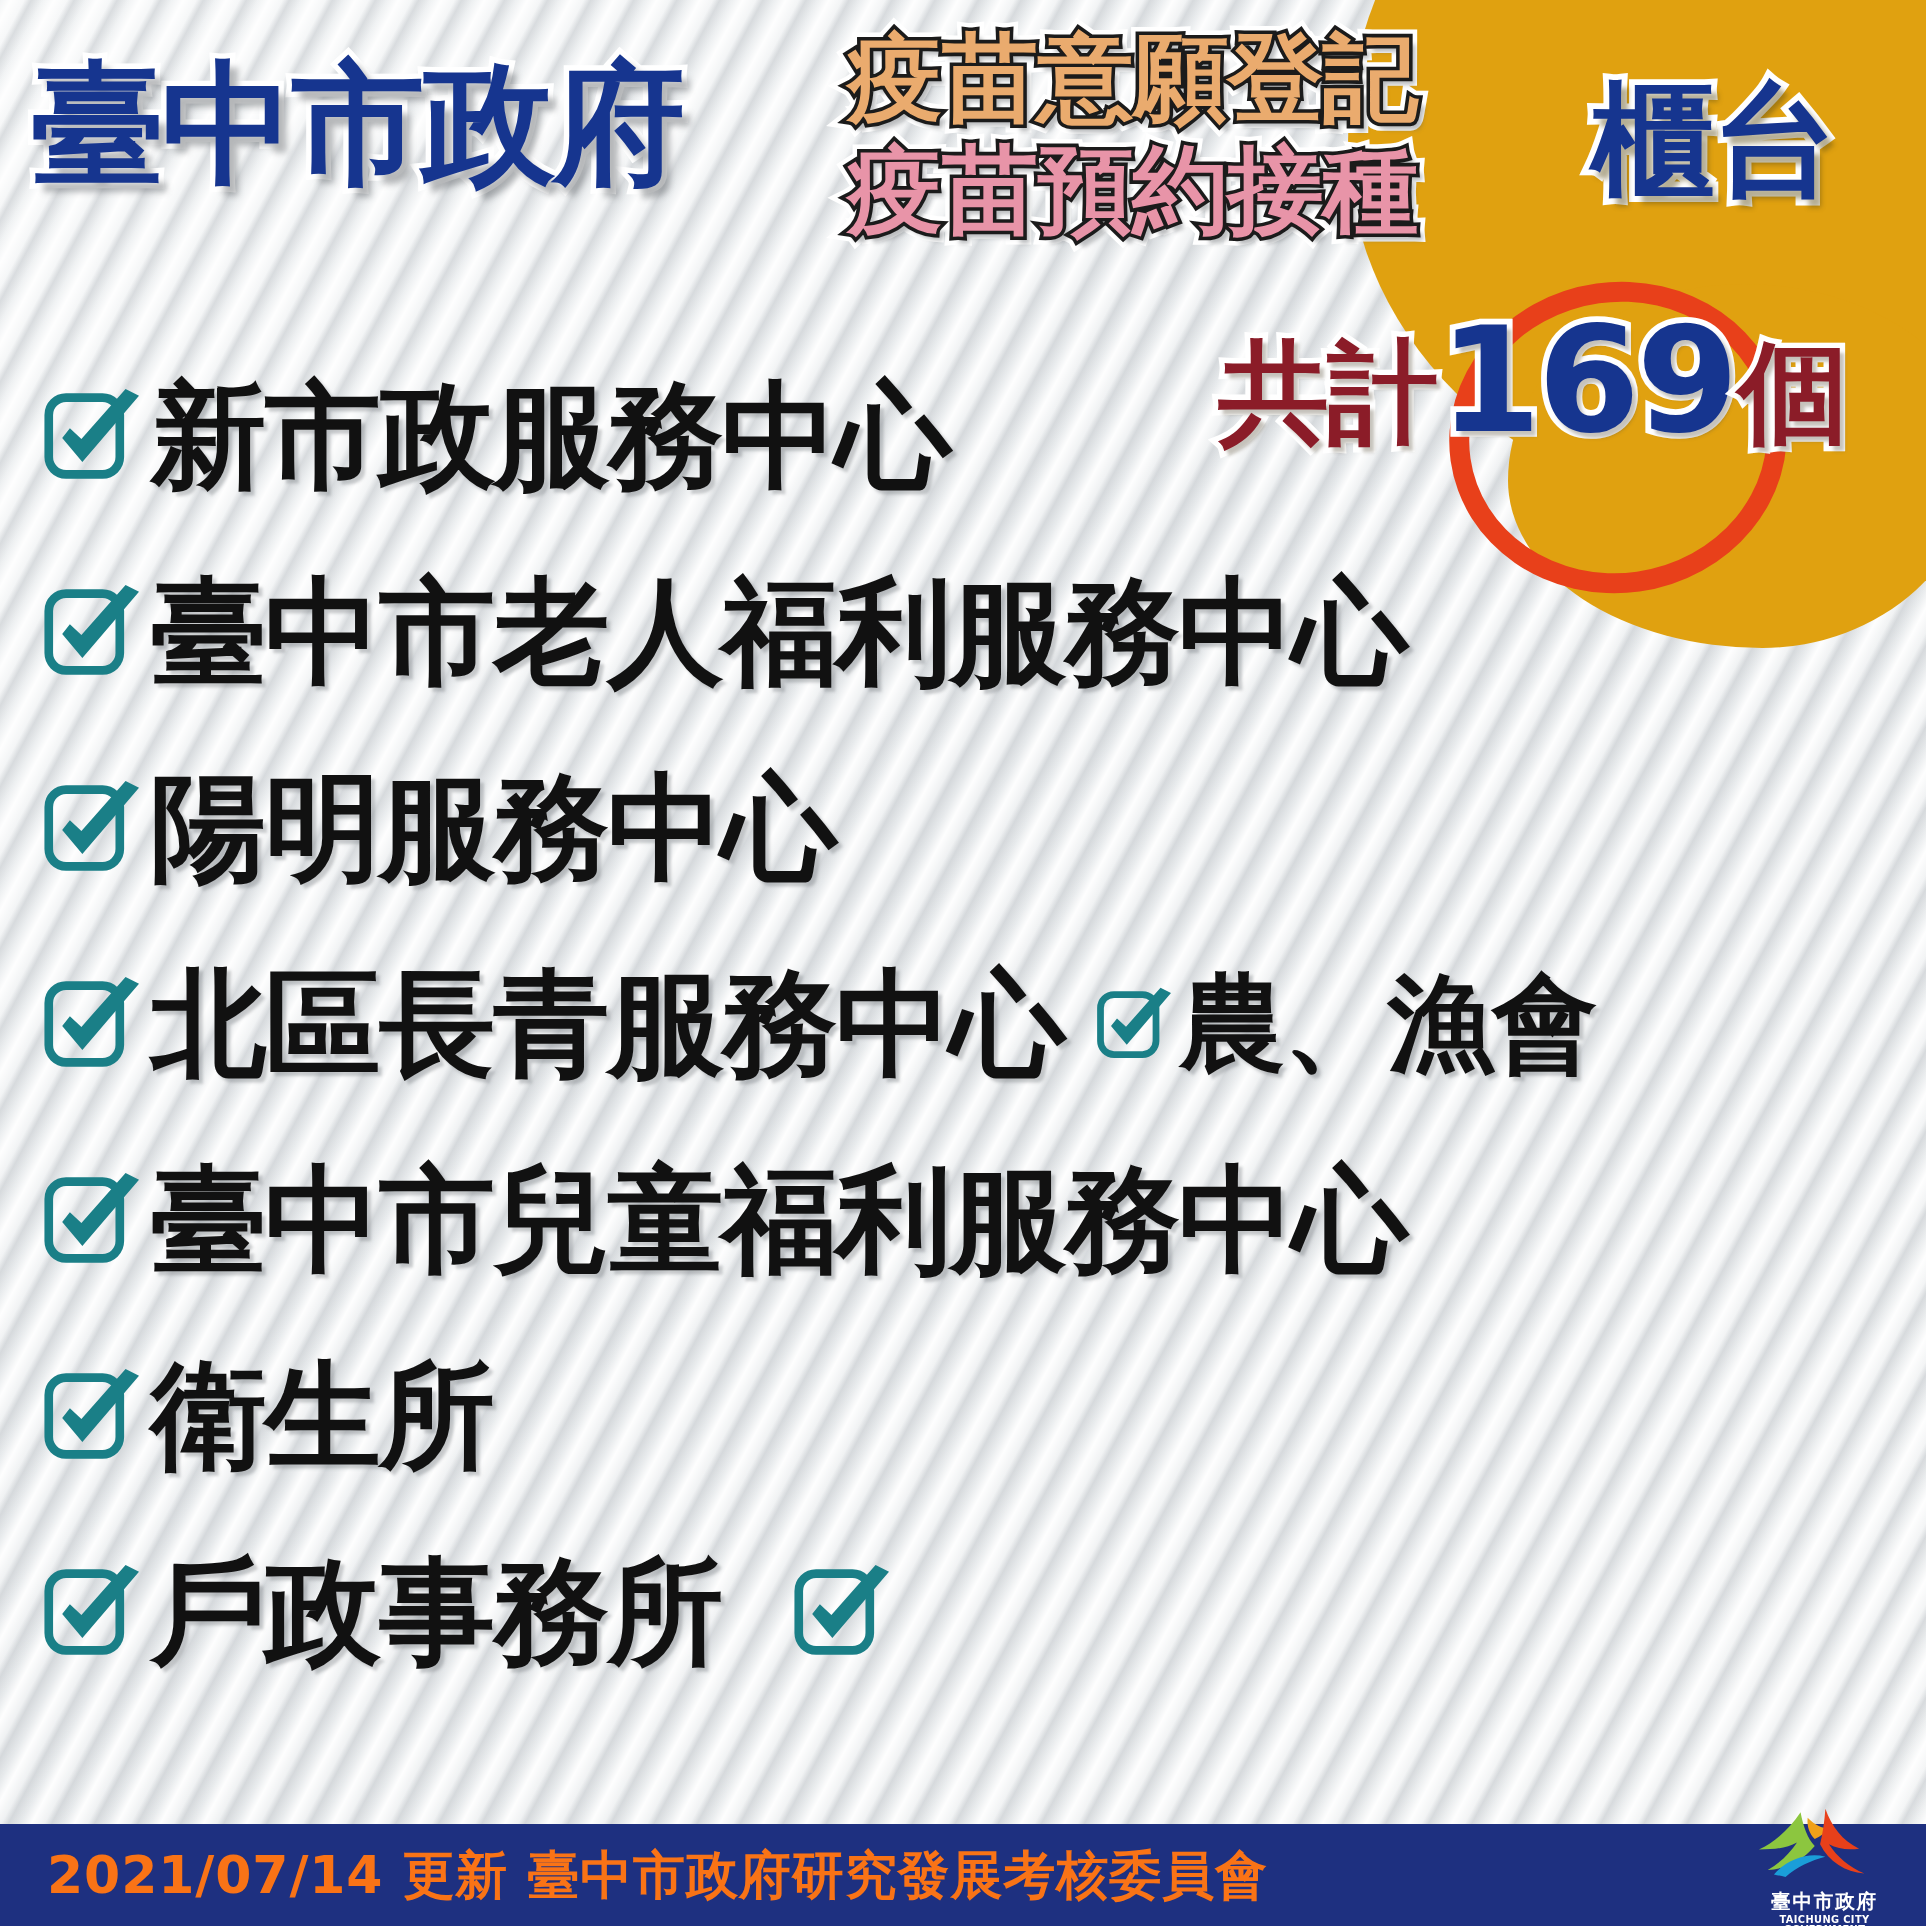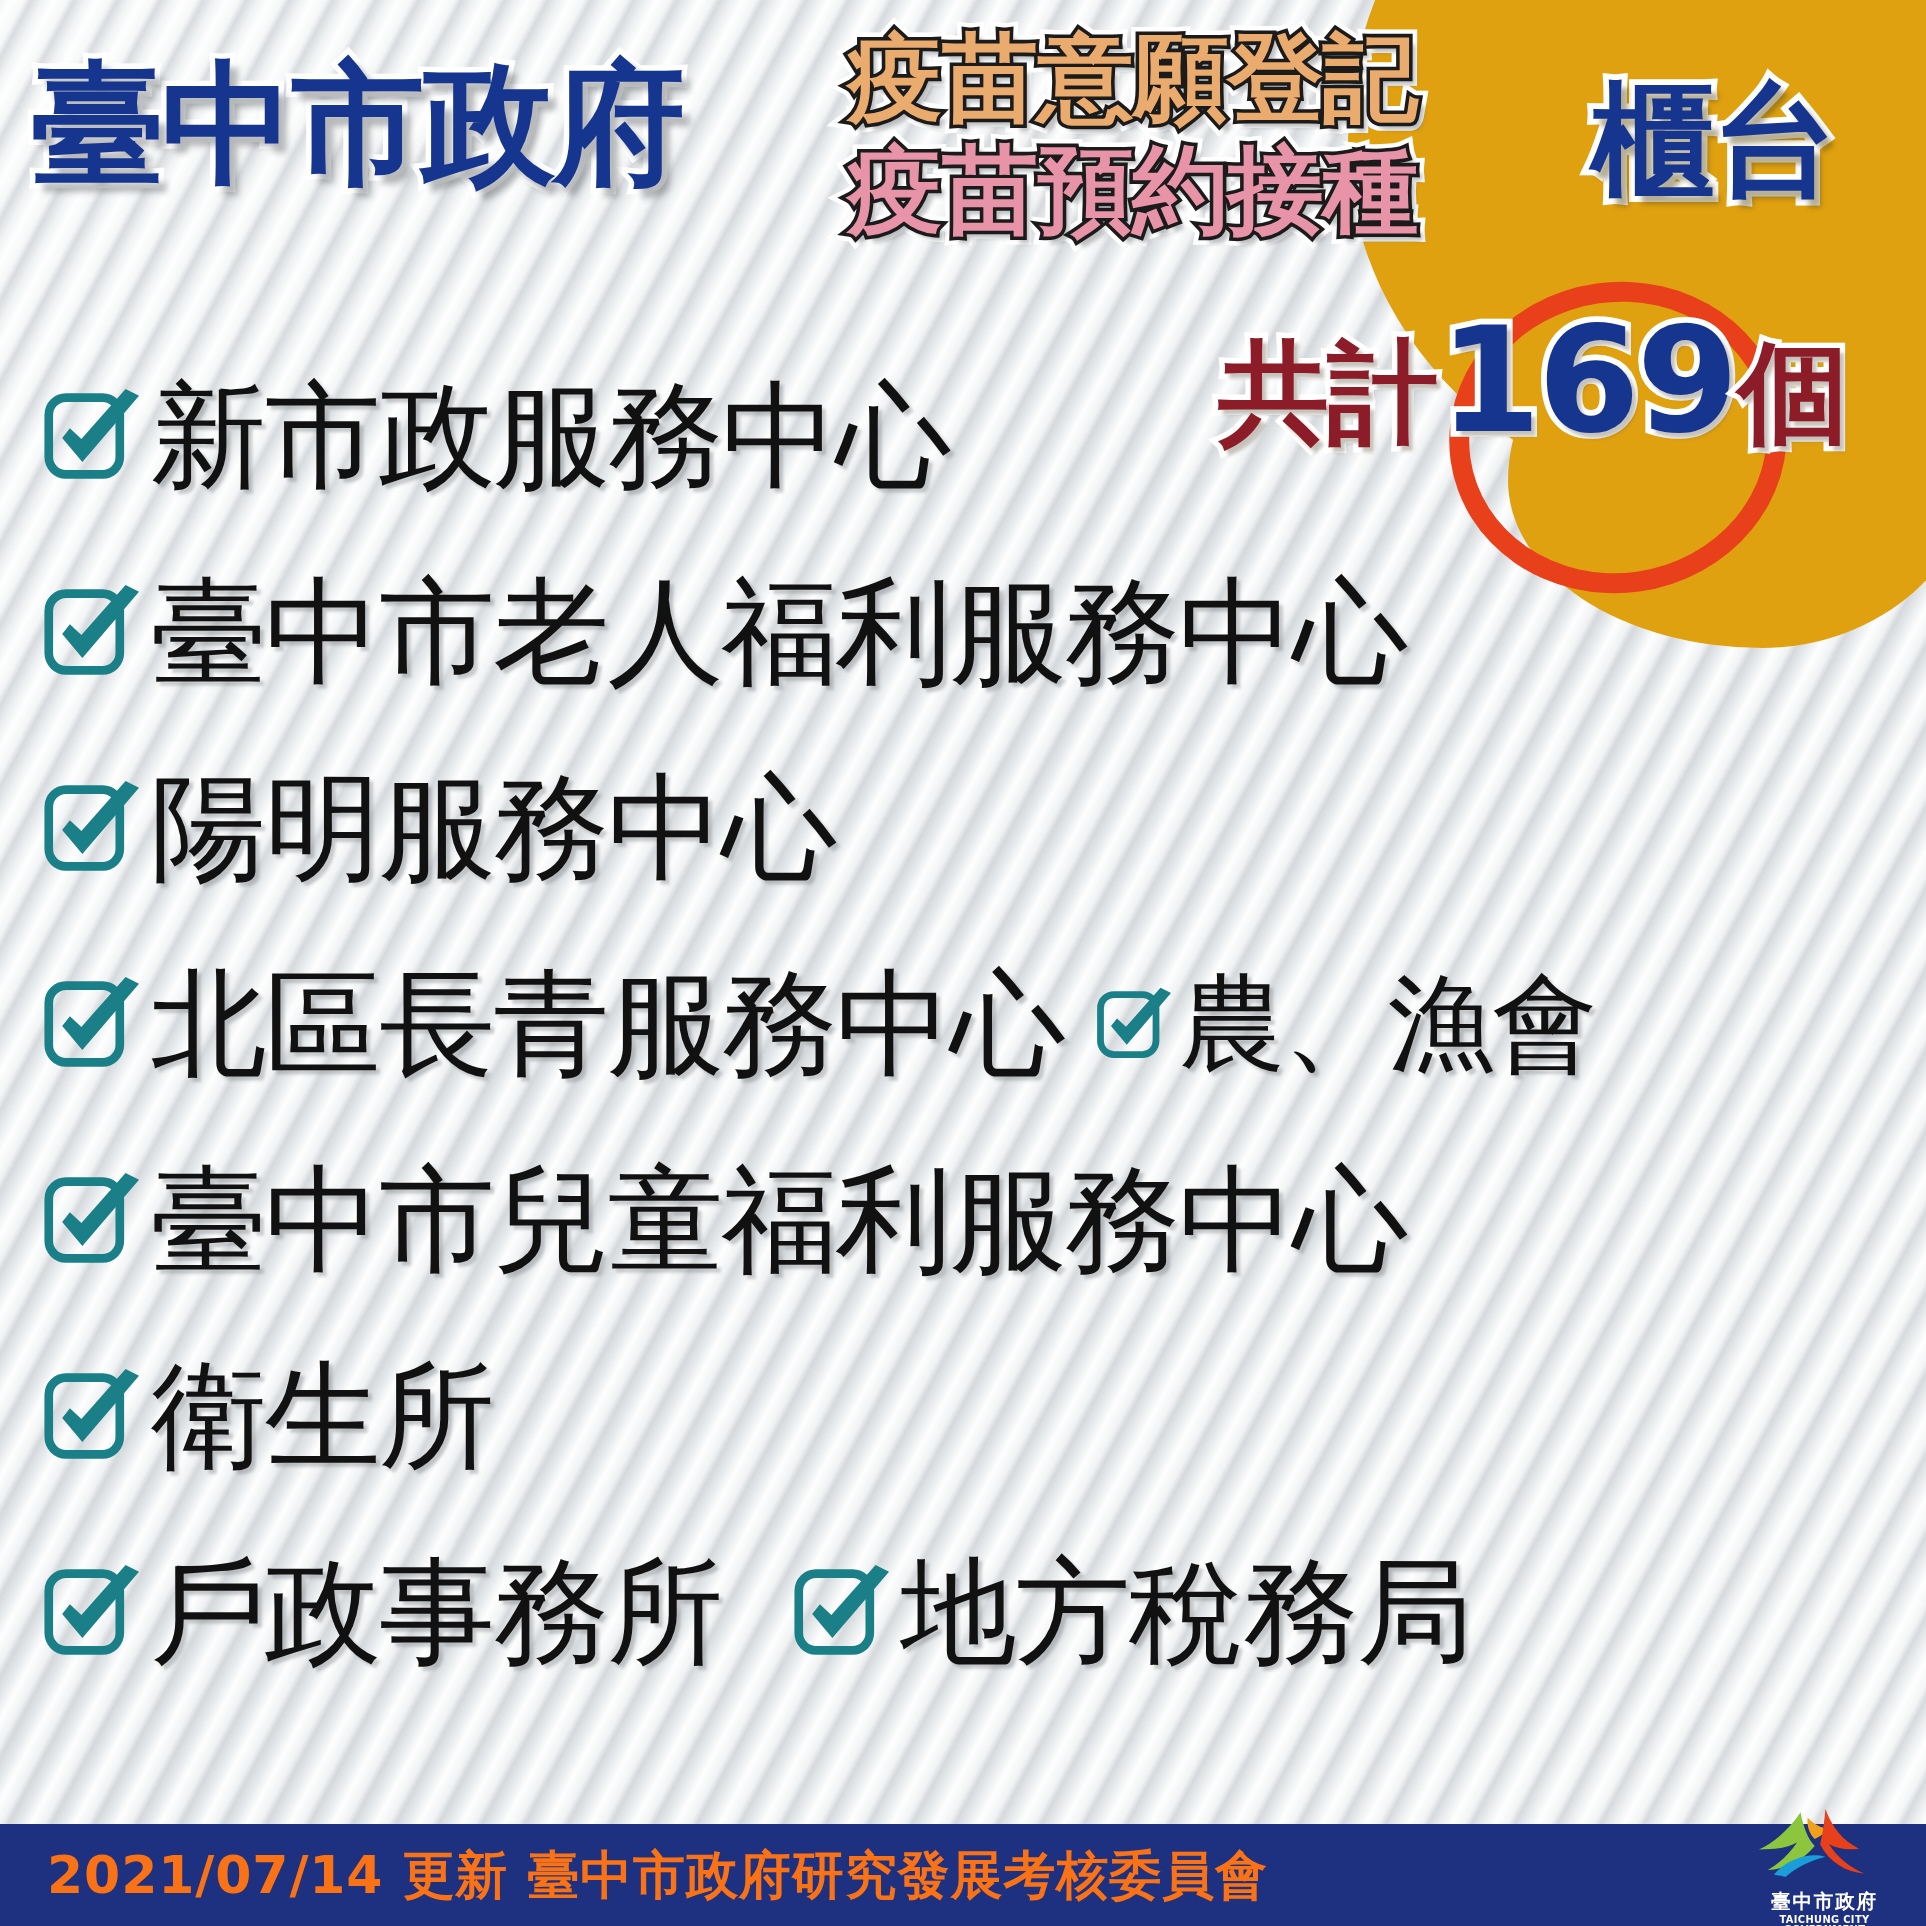--- a/index.html
+++ b/index.html
@@ -164,21 +164,21 @@
     flex:0 0 auto;
     width:96px; height:96px;
     margin-right:11.6px;
     position:relative;
   }
   .cbx.small{ width:75px; height:75px; margin-right:8px; }
   .cbx svg{ width:100%; height:100%; display:block; overflow:visible; }
 
   .clabel{
     font-size:116px; line-height:1;
-    font-weight:normal;
+    font-weight:bold;
     color:#111111;
     letter-spacing:-1.8px;
     text-shadow:4px 4.4px 3.1px rgba(120,125,130,0.40);
   }
   .clabel.sm{ font-size:106px; }
 
   
   .footer{
     position:absolute; left:0; bottom:0;
     width:100%; height:102px;
@@ -339,21 +339,20 @@
         </span>
         <span class="clabel">戶政事務所</span>
       </div>
       <div class="citem">
         <span class="cbx">
           <svg viewBox="0 0 100 100" aria-hidden="true">
             <rect x="6" y="10" width="74" height="80" rx="18" ry="18" fill="none" stroke="#1a7f87" stroke-width="9"></rect>
             <path d="M20 52 L41 77 L100 8 L86 1 L40 53 L28 42 Z" fill="#1a7f87"></path>
           </svg>
         </span>
-        <span class="clabel">地方稅務局</span>
       </div>
     </div>
 
   </div>
 
   <div class="footer">
     <div class="footer-text">2021/07/14 更新  臺中市政府研究發展考核委員會</div>
 
     <div class="footer-logo">
       <svg viewBox="0 0 300 190" aria-hidden="true">

